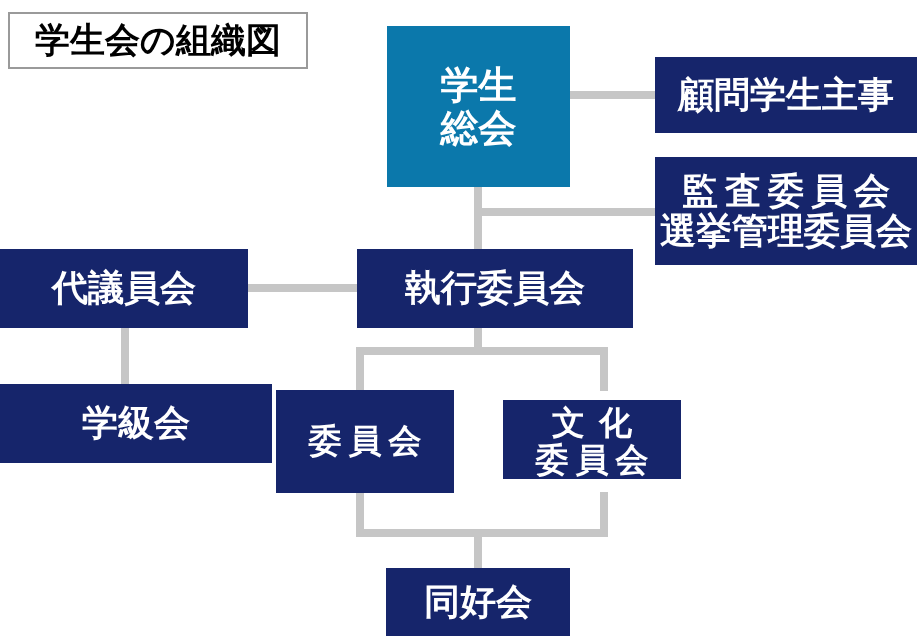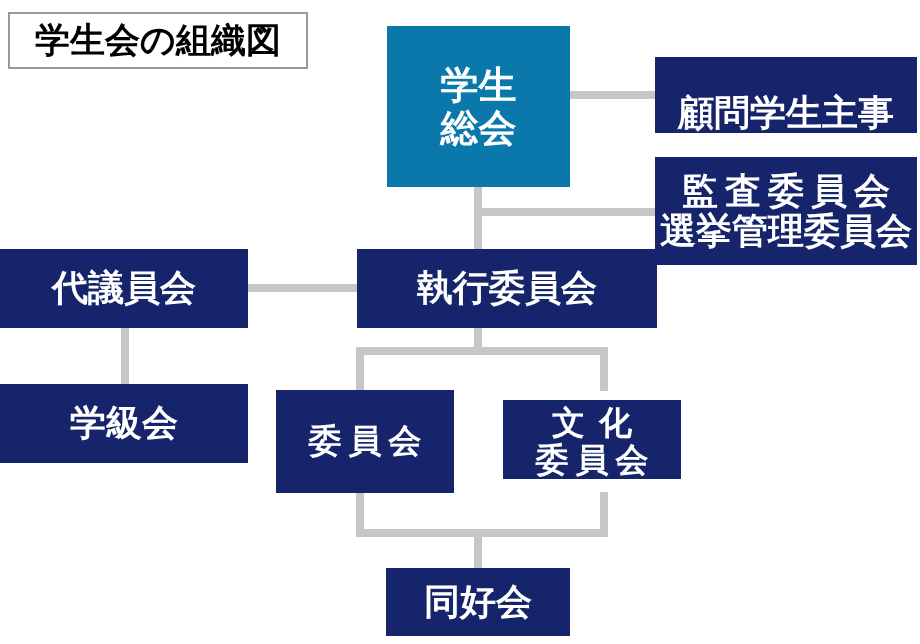--- a/index.html
+++ b/index.html
@@ -107,46 +107,46 @@
     <span class="title-text">学生会の組織図</span>
   </div>
 
   <div class="node cyan fs-lg" style="left:387px; top:6px; width:183px; height:161px;">
     <span class="lines">
       <span class="ln">学生</span>
       <span class="ln">総会</span>
     </span>
   </div>
 
-  <div class="node navy fs-md" style="left:655px; top:57px; width:262px; height:76px;align-items:flex-end;">
+  <div class="node navy fs-md" style="left:655px; top:57px; width:262px; height:76px;">
     <span class="lines">
       <span class="ln">顧問学生主事</span>
     </span>
   </div>
 
   <div class="node navy fs-md" style="left:655px; top:157px; width:262px; height:108px;">
     <span class="lines">
       <span class="ln sp-mid">監査委員会</span>
       <span class="ln">選挙管理委員会</span>
     </span>
   </div>
 
   <div class="node navy fs-md" style="left:0px; top:249px; width:248px; height:79px;">
     <span class="lines">
       <span class="ln">代議員会</span>
     </span>
   </div>
 
-  <div class="node navy fs-md" style="left:0px; top:384px; width:248px; height:79px;">
+  <div class="node navy fs-md" style="left:0px; top:384px; width:272px; height:79px;">
     <span class="lines">
       <span class="ln">学級会</span>
     </span>
   </div>
 
-  <div class="node navy fs-md" style="left:357px; top:249px; width:300px; height:79px;">
+  <div class="node navy fs-md" style="left:357px; top:249px; width:276px; height:79px;">
     <span class="lines">
       <span class="ln">執行委員会</span>
     </span>
   </div>
 
   <div class="node navy fs-sm" style="left:276px; top:390px; width:178px; height:103px;">
     <span class="lines">
       <span class="ln sp-mid">委員会</span>
     </span>
   </div>

